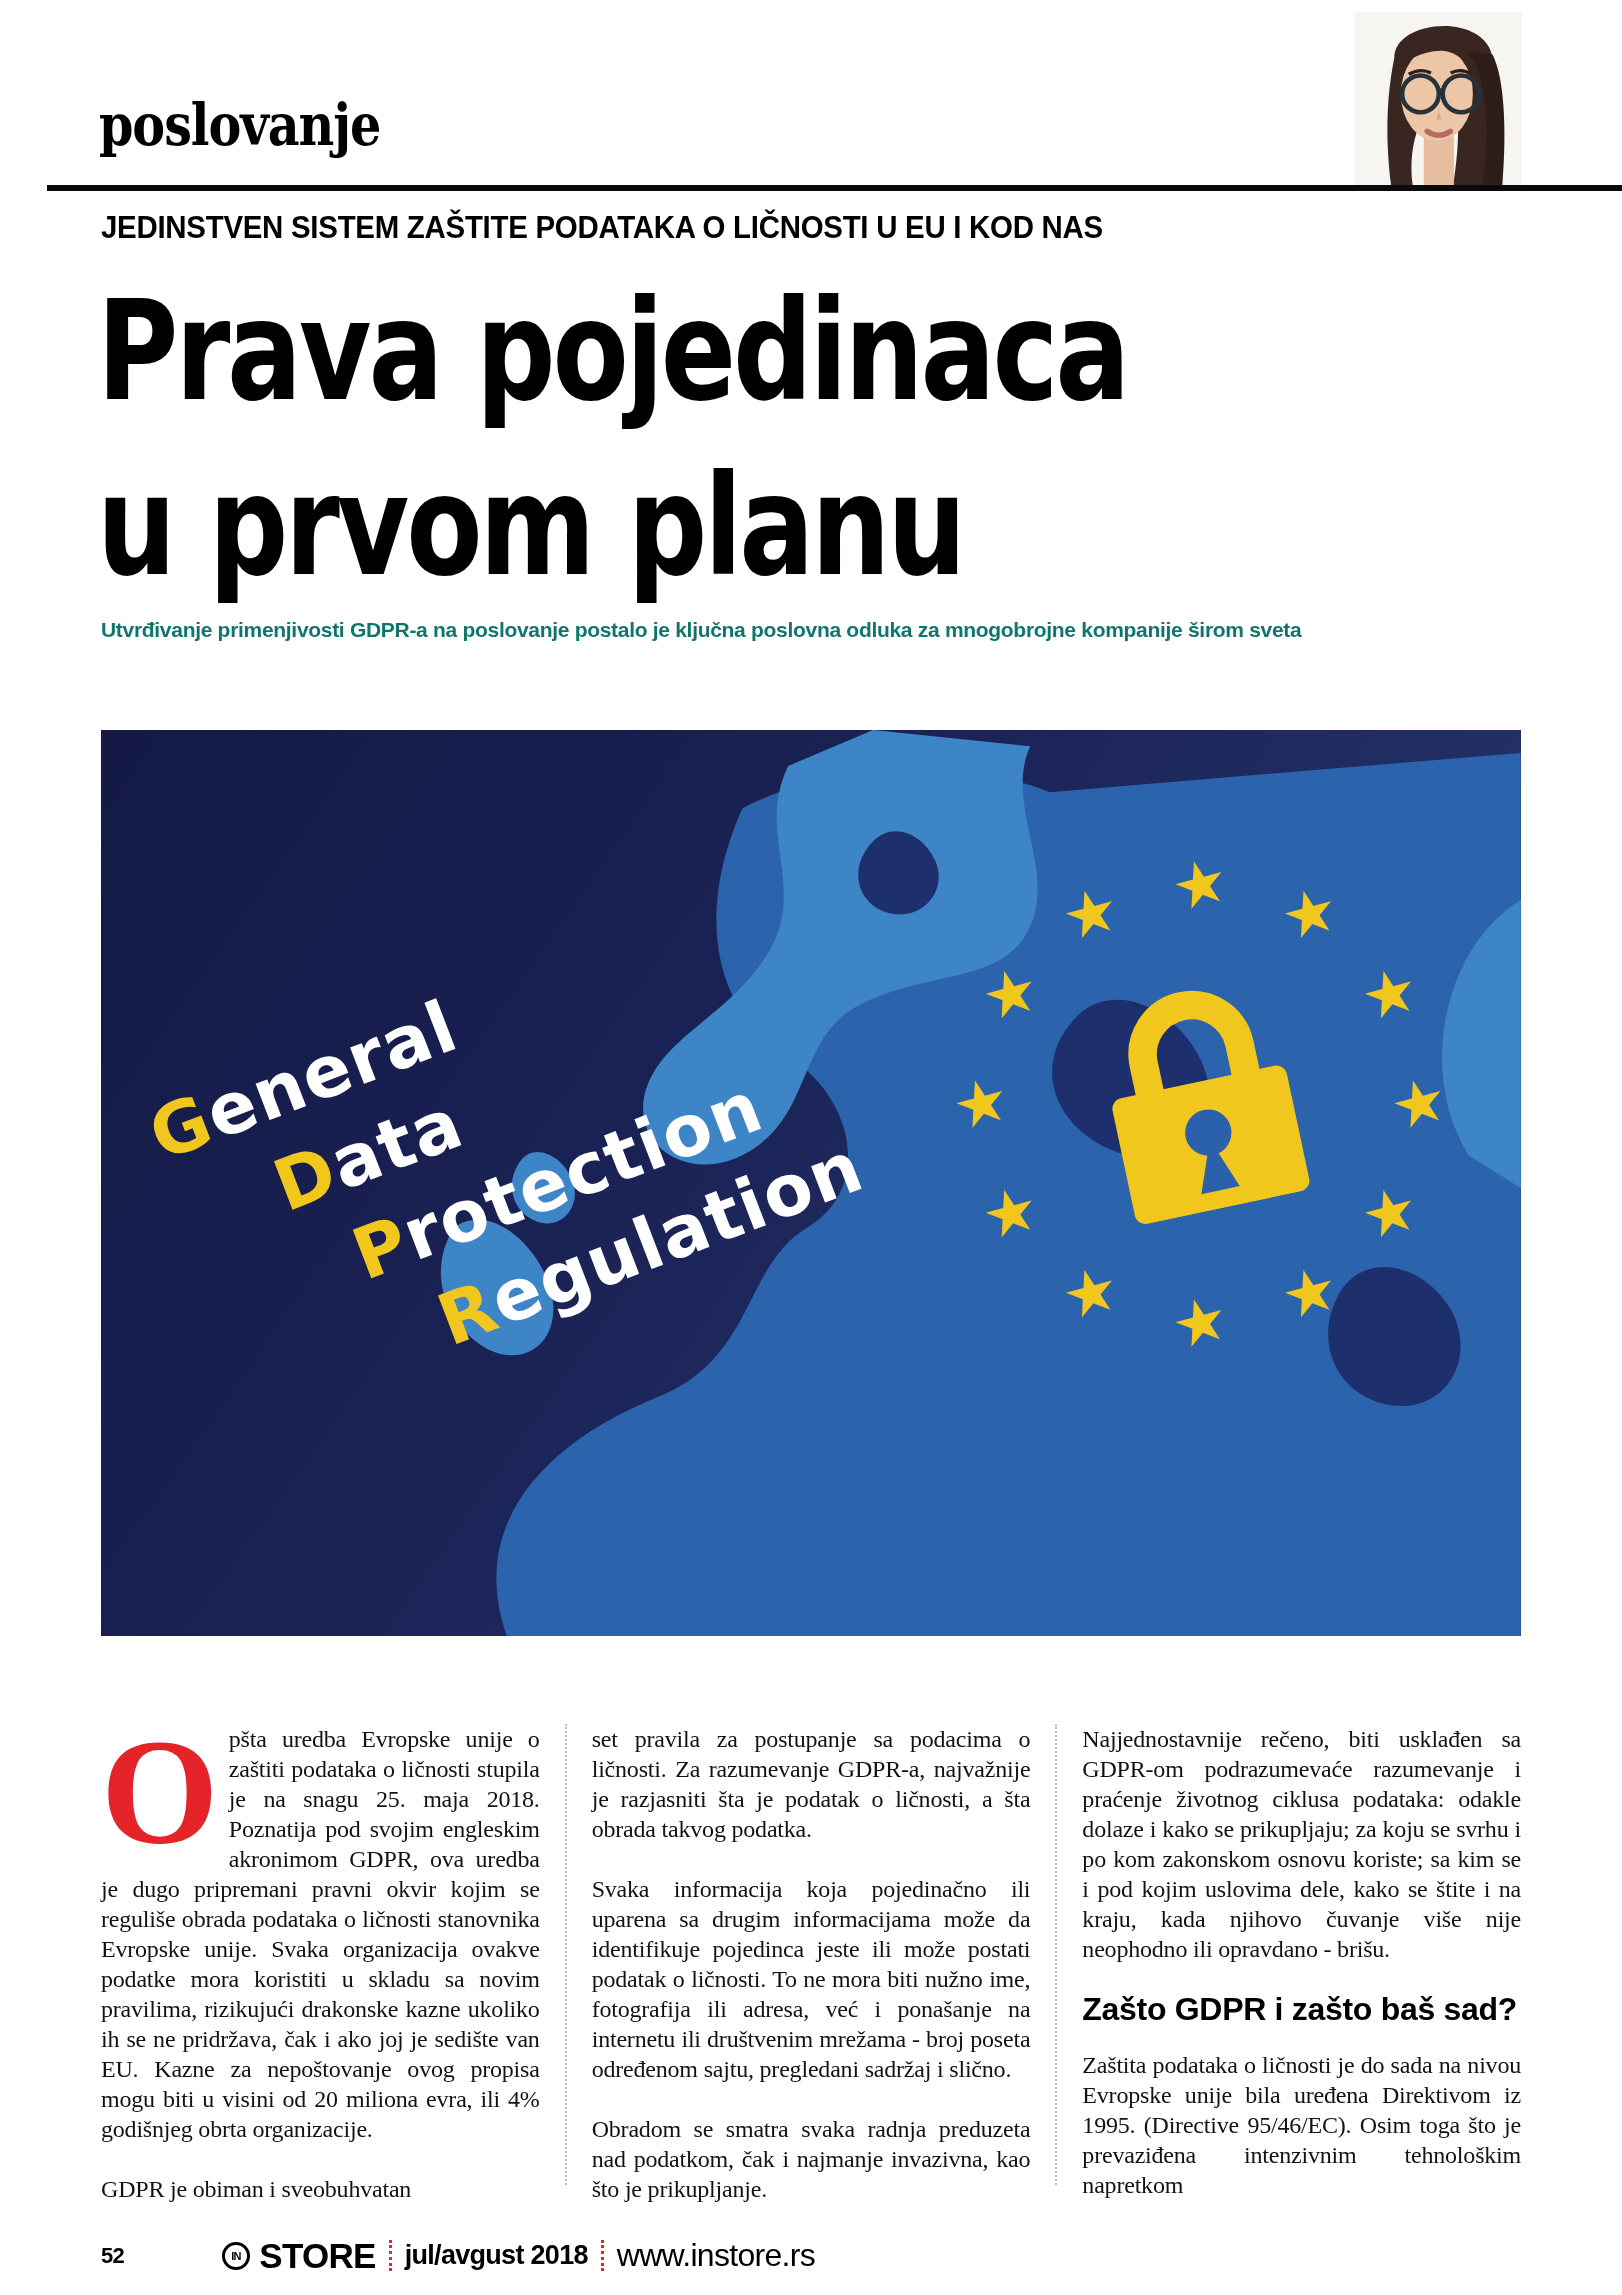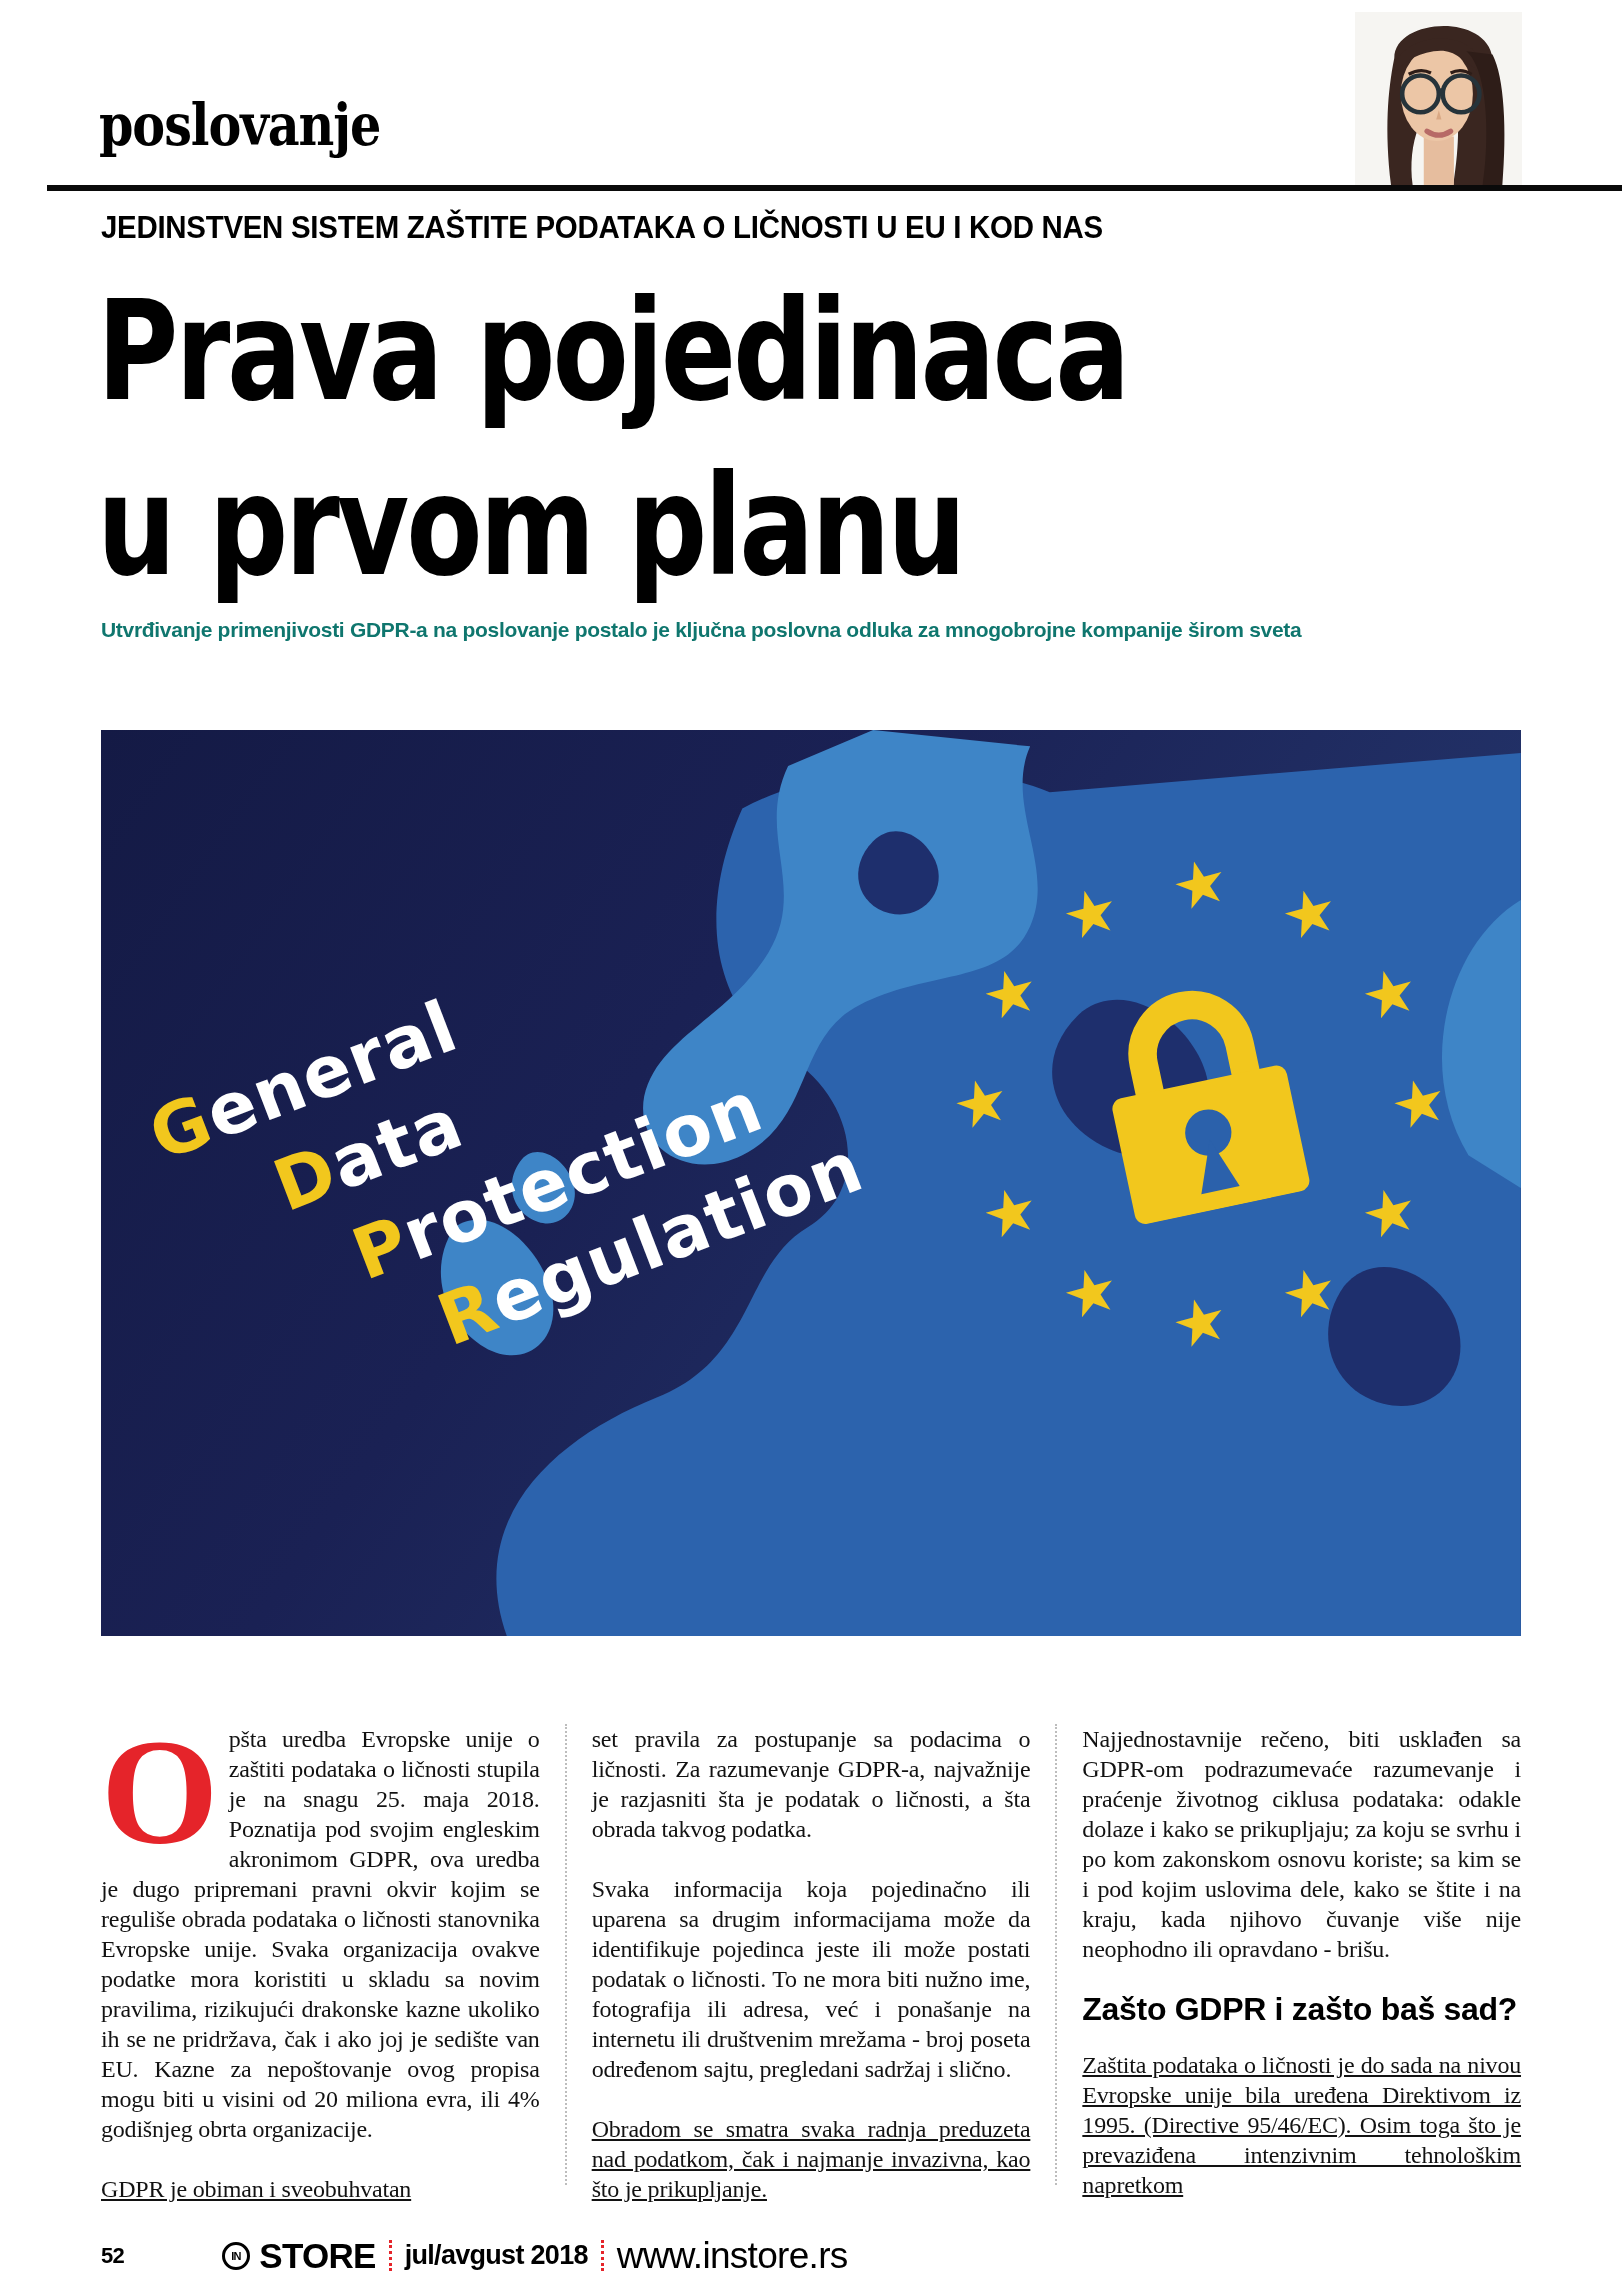--- a/index.html
+++ b/index.html
@@ -59,35 +59,35 @@
   .padlock{position:absolute;left:1099px;top:373px;transform:translate(-50%,-54%) rotate(-12deg);}
 
   
   .columns{position:absolute;left:101px;top:1724px;width:1420px;height:461px;display:flex;}
   .col{flex:1;font-family:"Liberation Serif",serif;font-size:24px;line-height:30px;
     text-align:justify;color:#121212;letter-spacing:-0.2px;}
   .col{padding-right:25px;}
   .col + .col{border-left:2.6px dotted #bdbdbd;padding-left:25px;}
   .col:last-child{padding-right:0;}
   .col p{margin:0 0 30px 0;}
-  .col p:last-child{margin-bottom:16px;text-decoration:underline;}
+  .col p:last-child{margin-bottom:16px;}
   .dropcap{float:left;font-family:"Liberation Serif",serif;font-weight:700;
     font-size:151px;line-height:.82;color:#e5242a;margin:6.5px 10.5px 0 0;}
   .subhead{font-family:"Liberation Sans",sans-serif;font-weight:700;font-size:32px;
     letter-spacing:-0.3px;margin:9.2px 0 26px 0;text-align:left;color:#000;}
 
   
   .footer{position:absolute;left:101px;top:2237px;height:37px;display:flex;align-items:center;color:#000;}
   .pagenum{font-weight:700;font-size:22px;letter-spacing:-0.7px;}
   .logo-ring{margin-left:98px;width:22px;height:22px;border:3.3px solid #000;border-radius:50%;
     display:flex;align-items:center;justify-content:center;font-weight:700;font-size:11px;letter-spacing:-0.7px;}
   .brand{margin-left:9.2px;font-weight:700;font-size:35px;letter-spacing:-0.7px;}
   .dot-sep{width:0;height:31px;border-left:3.9px dotted #e5242a;margin:0 13px;}
   .issue{font-weight:700;font-size:27px;letter-spacing:-0.7px;text-align:center;}
-  .site{font-weight:400;font-size:37px;letter-spacing:-0.7px;}
+  .site{font-weight:400;font-size:32px;letter-spacing:-0.7px;}
 </style>
 </head>
 <body>
 
 <div class="page">
 
   <div class="section-label">poslovanje</div>
 
 
   <div class="portrait">

